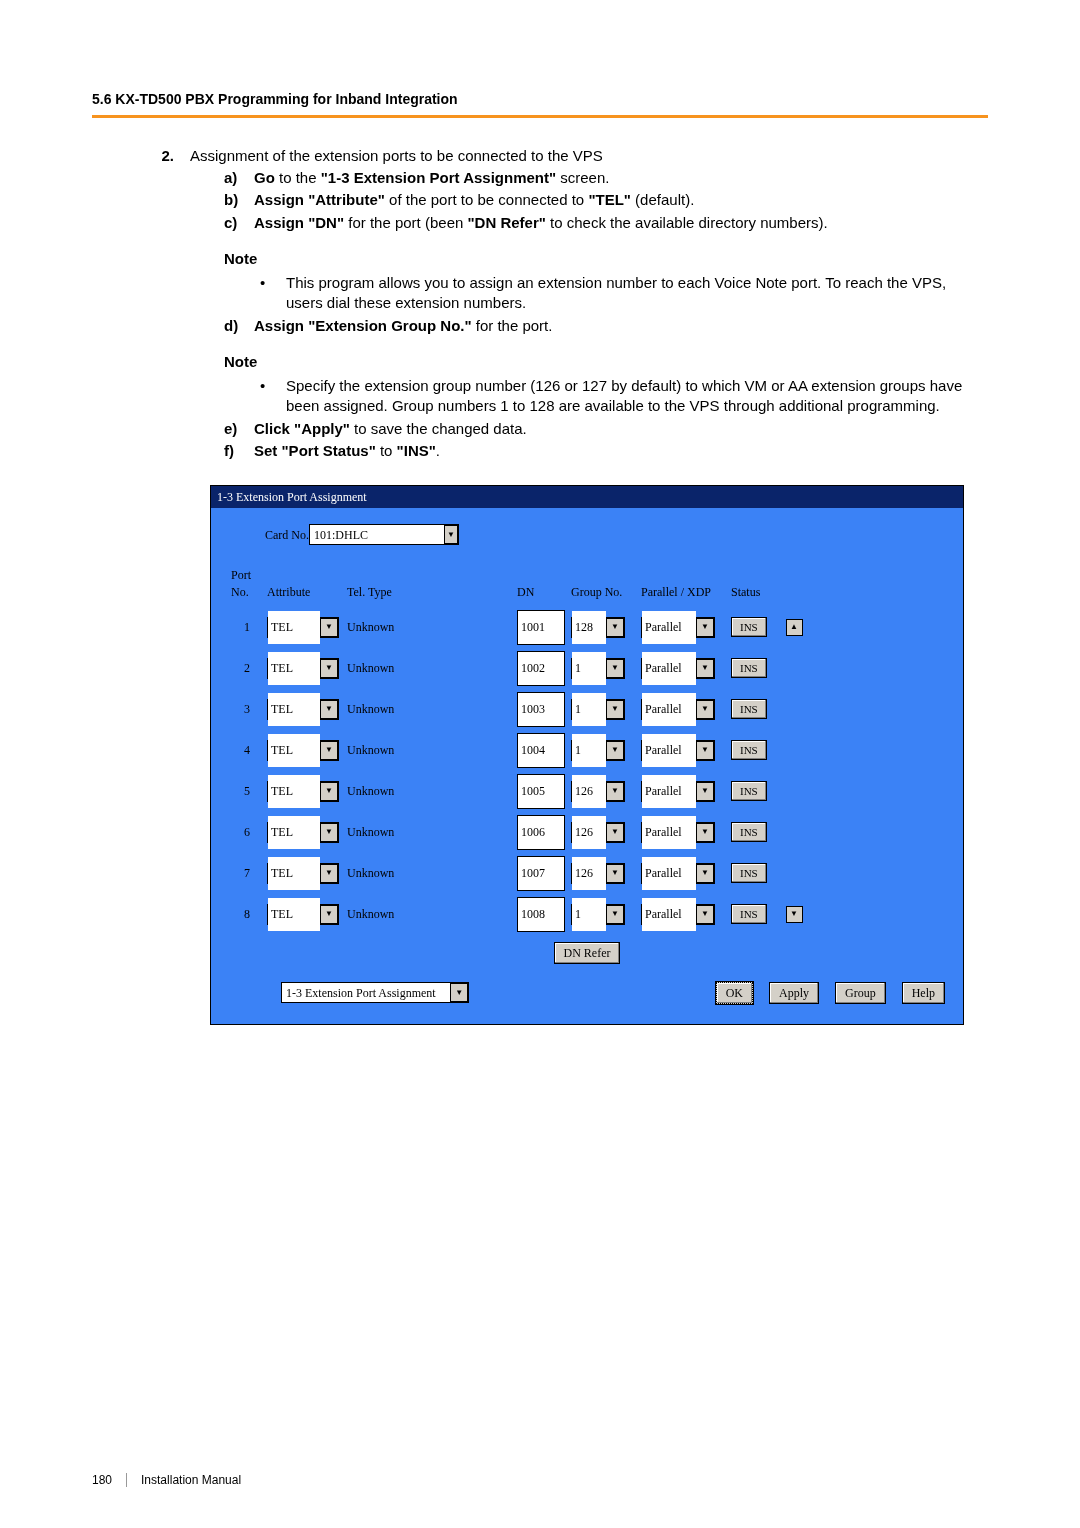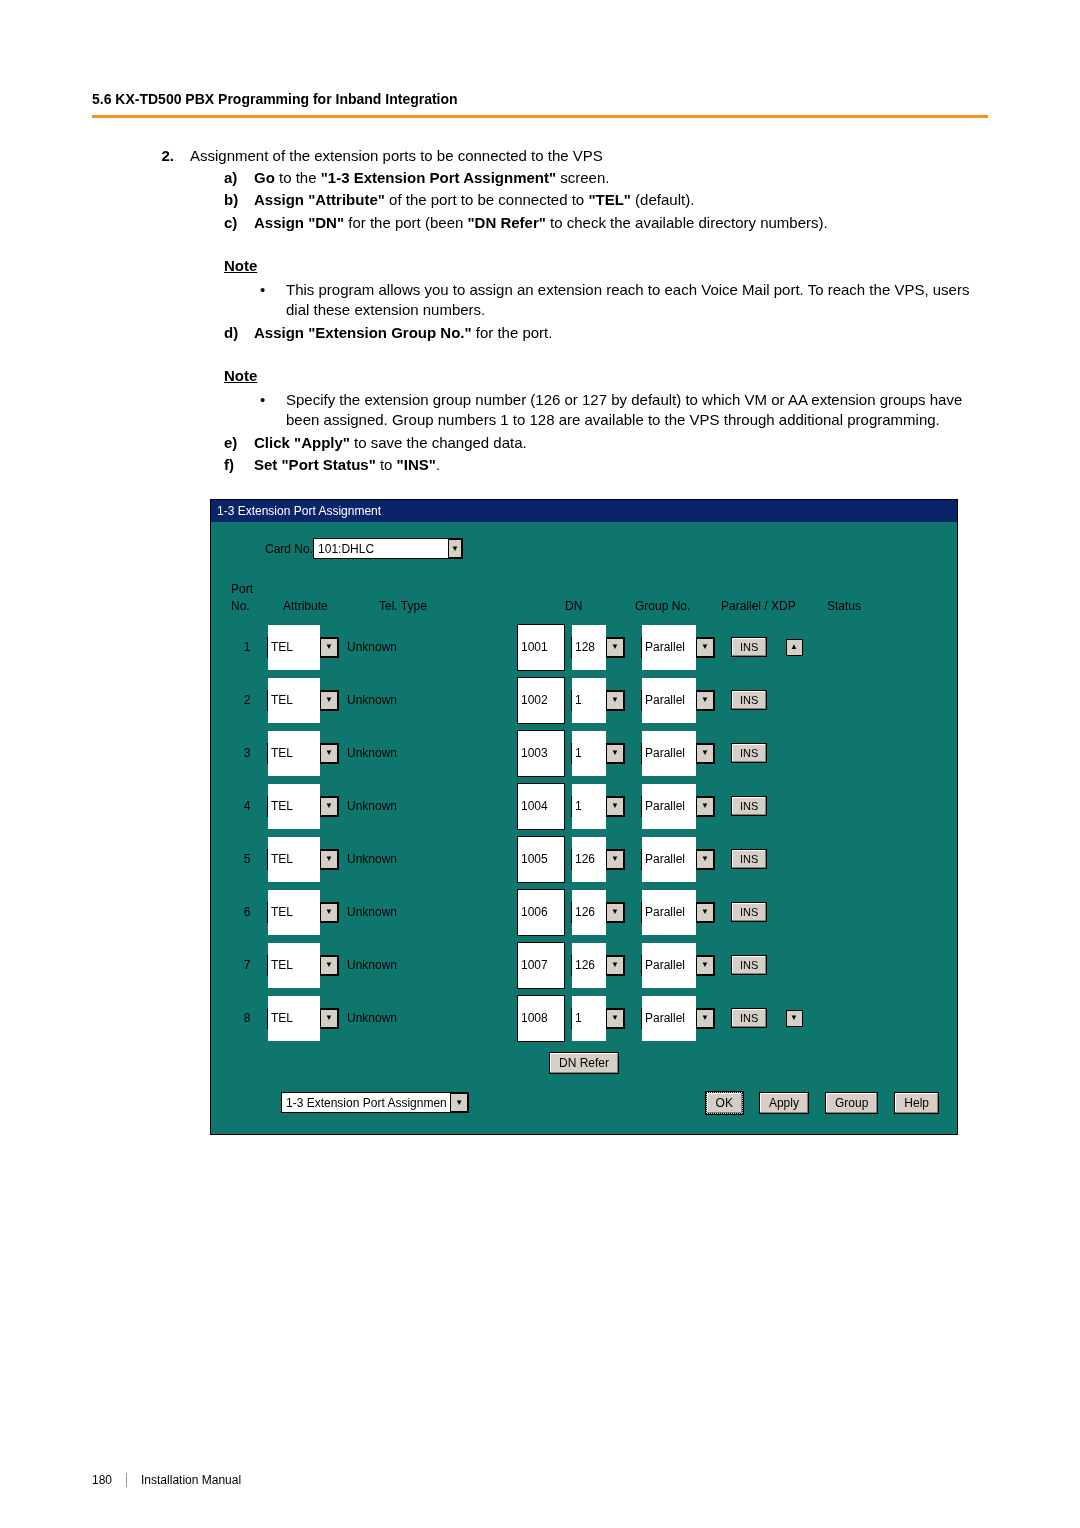--- a/index.html
+++ b/index.html
@@ -6,41 +6,41 @@
   .page{width:1080px;min-height:1528px;margin:0 auto;padding:90px 92px 40px 92px;box-sizing:border-box;position:relative}
   .hdr{font-weight:bold;font-size:14px;margin-bottom:6px}
   .rule{height:3px;background:#f7931e;margin-bottom:28px}
   .content{padding-left:64px;padding-right:4px}
   .step{display:flex;gap:16px;margin-bottom:6px}
   .step-num{font-weight:bold;min-width:18px;text-align:right}
   .sub{padding-left:34px}
   .sub-item{display:flex;gap:12px;margin:2px 0}
   .sub-letter{min-width:18px;font-weight:bold}
   .sub-text{flex:1}
-  .note{font-weight:bold;text-decoration:underline;margin:23px 0 4px 34px}
+  .note{font-weight:bold;margin:16px 0 4px 34px}
   .bullet{padding-left:70px;display:flex;gap:20px;margin:2px 0}
   .dot{min-width:6px}
   b{font-weight:bold}
 
   
-  .win{margin:24px 26px 0 20px;border:1px solid #000;background:#0f766e;font-family:Liberation Sans, sans-serif;font-size:12px;color:#000}
+  .win{margin:24px 20px 0 20px;border:1px solid #000;background:#3b82f6;font-family:Liberation Serif, serif;font-size:12px;color:#000}
   .titlebar{background:linear-gradient(#0a246a,#0a246a);color:#fff;padding:3px 6px;font-size:12px}
   .win-body{padding:16px 18px 10px 18px}
   .cardrow{display:flex;align-items:center;margin:0 0 18px 36px}
   .lbl{font-size:12px}
   .combo{display:flex;align-items:center;background:#fff;border:1px solid #000;height:19px}
   .combo input{border:none;outline:none;font:inherit;padding:1px 4px;background:transparent}
   .combo .arrow,.arrowbtn{width:16px;height:17px;background:#d4d0c8;border:1px solid #000;display:flex;align-items:center;justify-content:center;font-size:8px;line-height:1}
-  .tbl-hdr{display:grid;grid-template-columns:36px 80px 170px 54px 70px 90px 56px 18px;gap:16px;align-items:end;padding:4px 0 10px 0;font-size:12px}
+  .tbl-hdr{display:grid;grid-template-columns:36px 80px 170px 54px 70px 90px 56px 18px;gap:0;align-items:end;padding:4px 0 10px 0;font-size:12px}
   .tbl-hdr div{padding:0 2px}
   .rows{display:grid;grid-template-rows:repeat(8,auto);row-gap:6px;position:relative}
   .row{display:grid;grid-template-columns:36px 80px 170px 54px 70px 90px 56px 18px;align-items:center}
   .row .cell{padding:0 2px}
   .portnum{text-align:center;font-size:12px}
-  .txtfield{background:#fff;border:1px solid #000;height:17px;padding:14px 3px;font-size:12px;display:flex;align-items:center}
+  .txtfield{background:#fff;border:1px solid #000;height:17px;padding:8px 3px;font-size:12px;display:flex;align-items:center}
   .btn{background:#d4d0c8;border:1px solid #000;box-shadow:inset -1px -1px #808080,inset 1px 1px #fff;height:20px;padding:0 9px;font-size:12px;display:inline-flex;align-items:center;justify-content:center}
   .btn.small{height:18px;padding:0 8px;font-size:11px}
   .scroll{display:flex;flex-direction:column;justify-content:space-between;align-items:center}
   .scroll .arr{width:15px;height:15px;background:#d4d0c8;border:1px solid #000;font-size:8px;display:flex;align-items:center;justify-content:center}
   .dnrefer{display:flex;justify-content:center;margin:10px 0 14px 0}
   .bottombar{display:flex;align-items:center;gap:28px;padding:4px 0 10px 52px}
   .bottombar .right{margin-left:auto;display:flex;gap:16px}
   .underline-first::first-letter{text-decoration:underline}
   .footer{position:absolute;left:92px;bottom:40px;font-size:12px;display:flex;align-items:center;gap:14px}
   .footer .sep{width:1px;height:14px;background:#999}
@@ -75,21 +75,21 @@
             <div class="sub-letter">c)</div>
             <div class="sub-text">
               <b>Assign "DN"</b><span> for the port (been </span><b>"DN Refer"</b><span> to check the available directory numbers).</span>
             </div>
           </div>
         </div>
 
         <div class="note">Note</div>
         <div class="bullet">
             <div class="dot">•</div>
-            <div>This program allows you to assign an extension reach to each Voice Mail port. To reach the VPS, users dial these extension numbers.</div>
+            <div>This program allows you to assign an extension number to each Voice Note port. To reach the VPS, users dial these extension numbers.</div>
           </div>
 
         <div class="sub">
           <div class="sub-item">
             <div class="sub-letter">d)</div>
             <div class="sub-text">
               <b>Assign "Extension Group No."</b><span> for the port.</span>
             </div>
           </div>
         </div>

